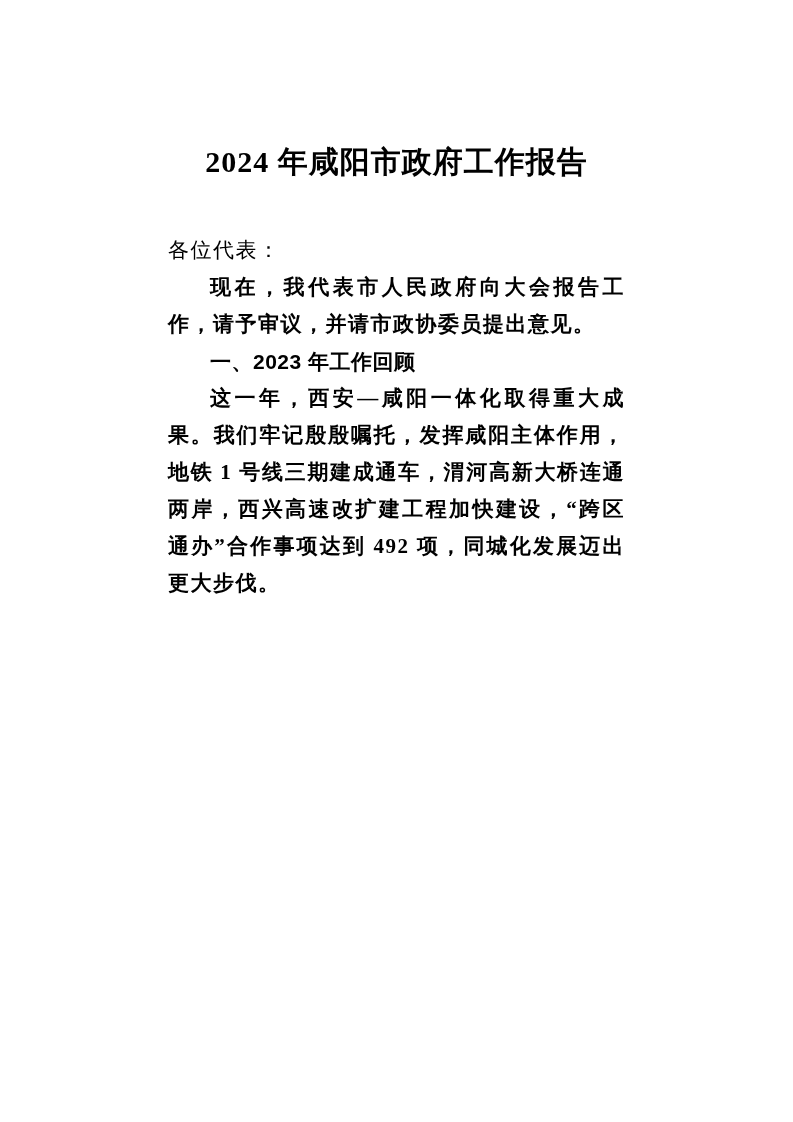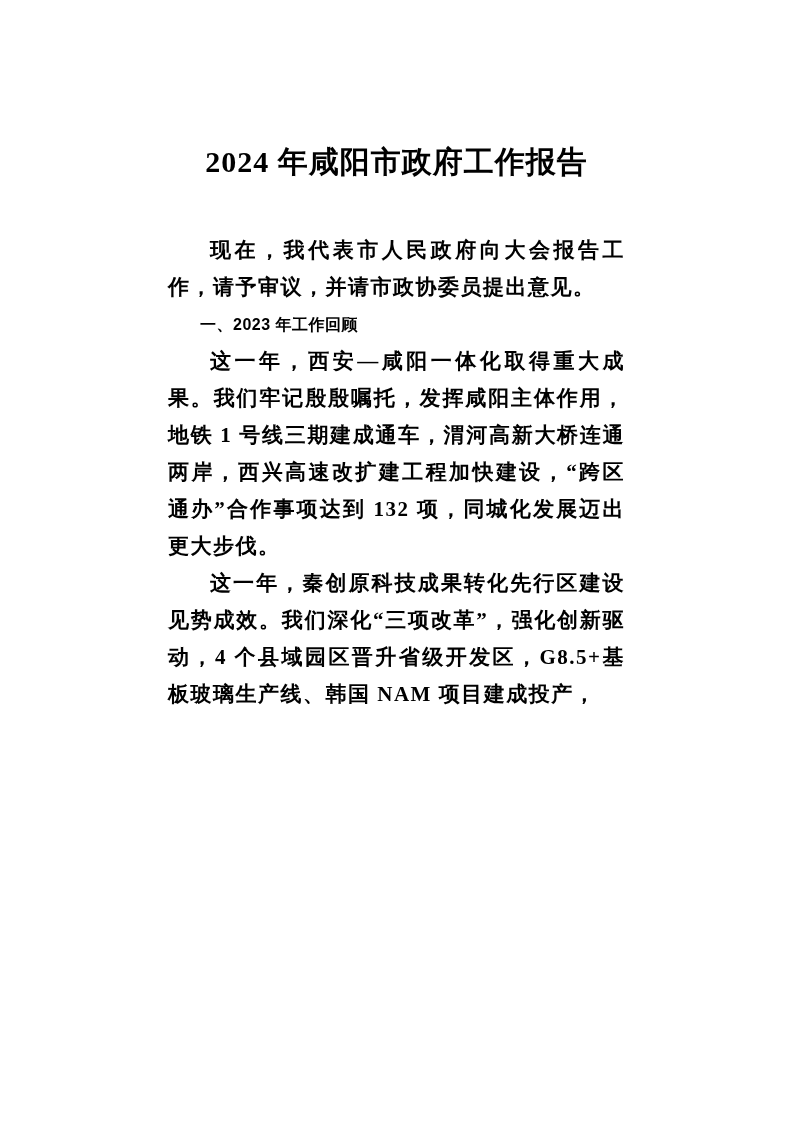--- a/index.html
+++ b/index.html
@@ -39,42 +39,42 @@
     margin: 0;
   }
   .para {
     margin: 0;
     text-indent: 2em;
     font-weight: bold;
   }
   .section-heading {
     font-family: "Liberation Sans", "DejaVu Sans", sans-serif;
     font-weight: 700;
-    font-size: 16px;
+    font-size: 21px;
     line-height: 37px;
     letter-spacing: 0.5px;
     margin: 0;
     text-indent: 2em;
     text-align: left;
   }
 </style>
 </head>
 <body>
 
 <div class="page">
 
   <h1 class="doc-title">2024 年咸阳市政府工作报告</h1>
 
   <div class="doc-body">
 
+    <p class="salutation">各位代表：</p>
 
     <p class="para">现在，我代表市人民政府向大会报告工作，请予审议，并请市政协委员提出意见。</p>
 
     <h2 class="section-heading">一、2023 年工作回顾</h2>
 
 
-    <p class="para">这一年，西安—咸阳一体化取得重大成果。我们牢记殷殷嘱托，发挥咸阳主体作用，地铁 1 号线三期建成通车，渭河高新大桥连通两岸，西兴高速改扩建工程加快建设，“跨区通办”合作事项达到 132 项，同城化发展迈出更大步伐。</p>
+    <p class="para">这一年，西安—咸阳一体化取得重大成果。我们牢记殷殷嘱托，发挥咸阳主体作用，地铁 1 号线三期建成通车，渭河高新大桥连通两岸，西兴高速改扩建工程加快建设，“跨区通办”合作事项达到 492 项，同城化发展迈出更大步伐。</p>
 
-    <p class="para">这一年，秦创原科技成果转化先行区建设见势成效。我们深化“三项改革”，强化创新驱动，4 个县域园区晋升省级开发区，G8.5+基板玻璃生产线、韩国 NAM 项目建成投产，</p>
 
   </div>
 
 </div>
 
 </body></html>

